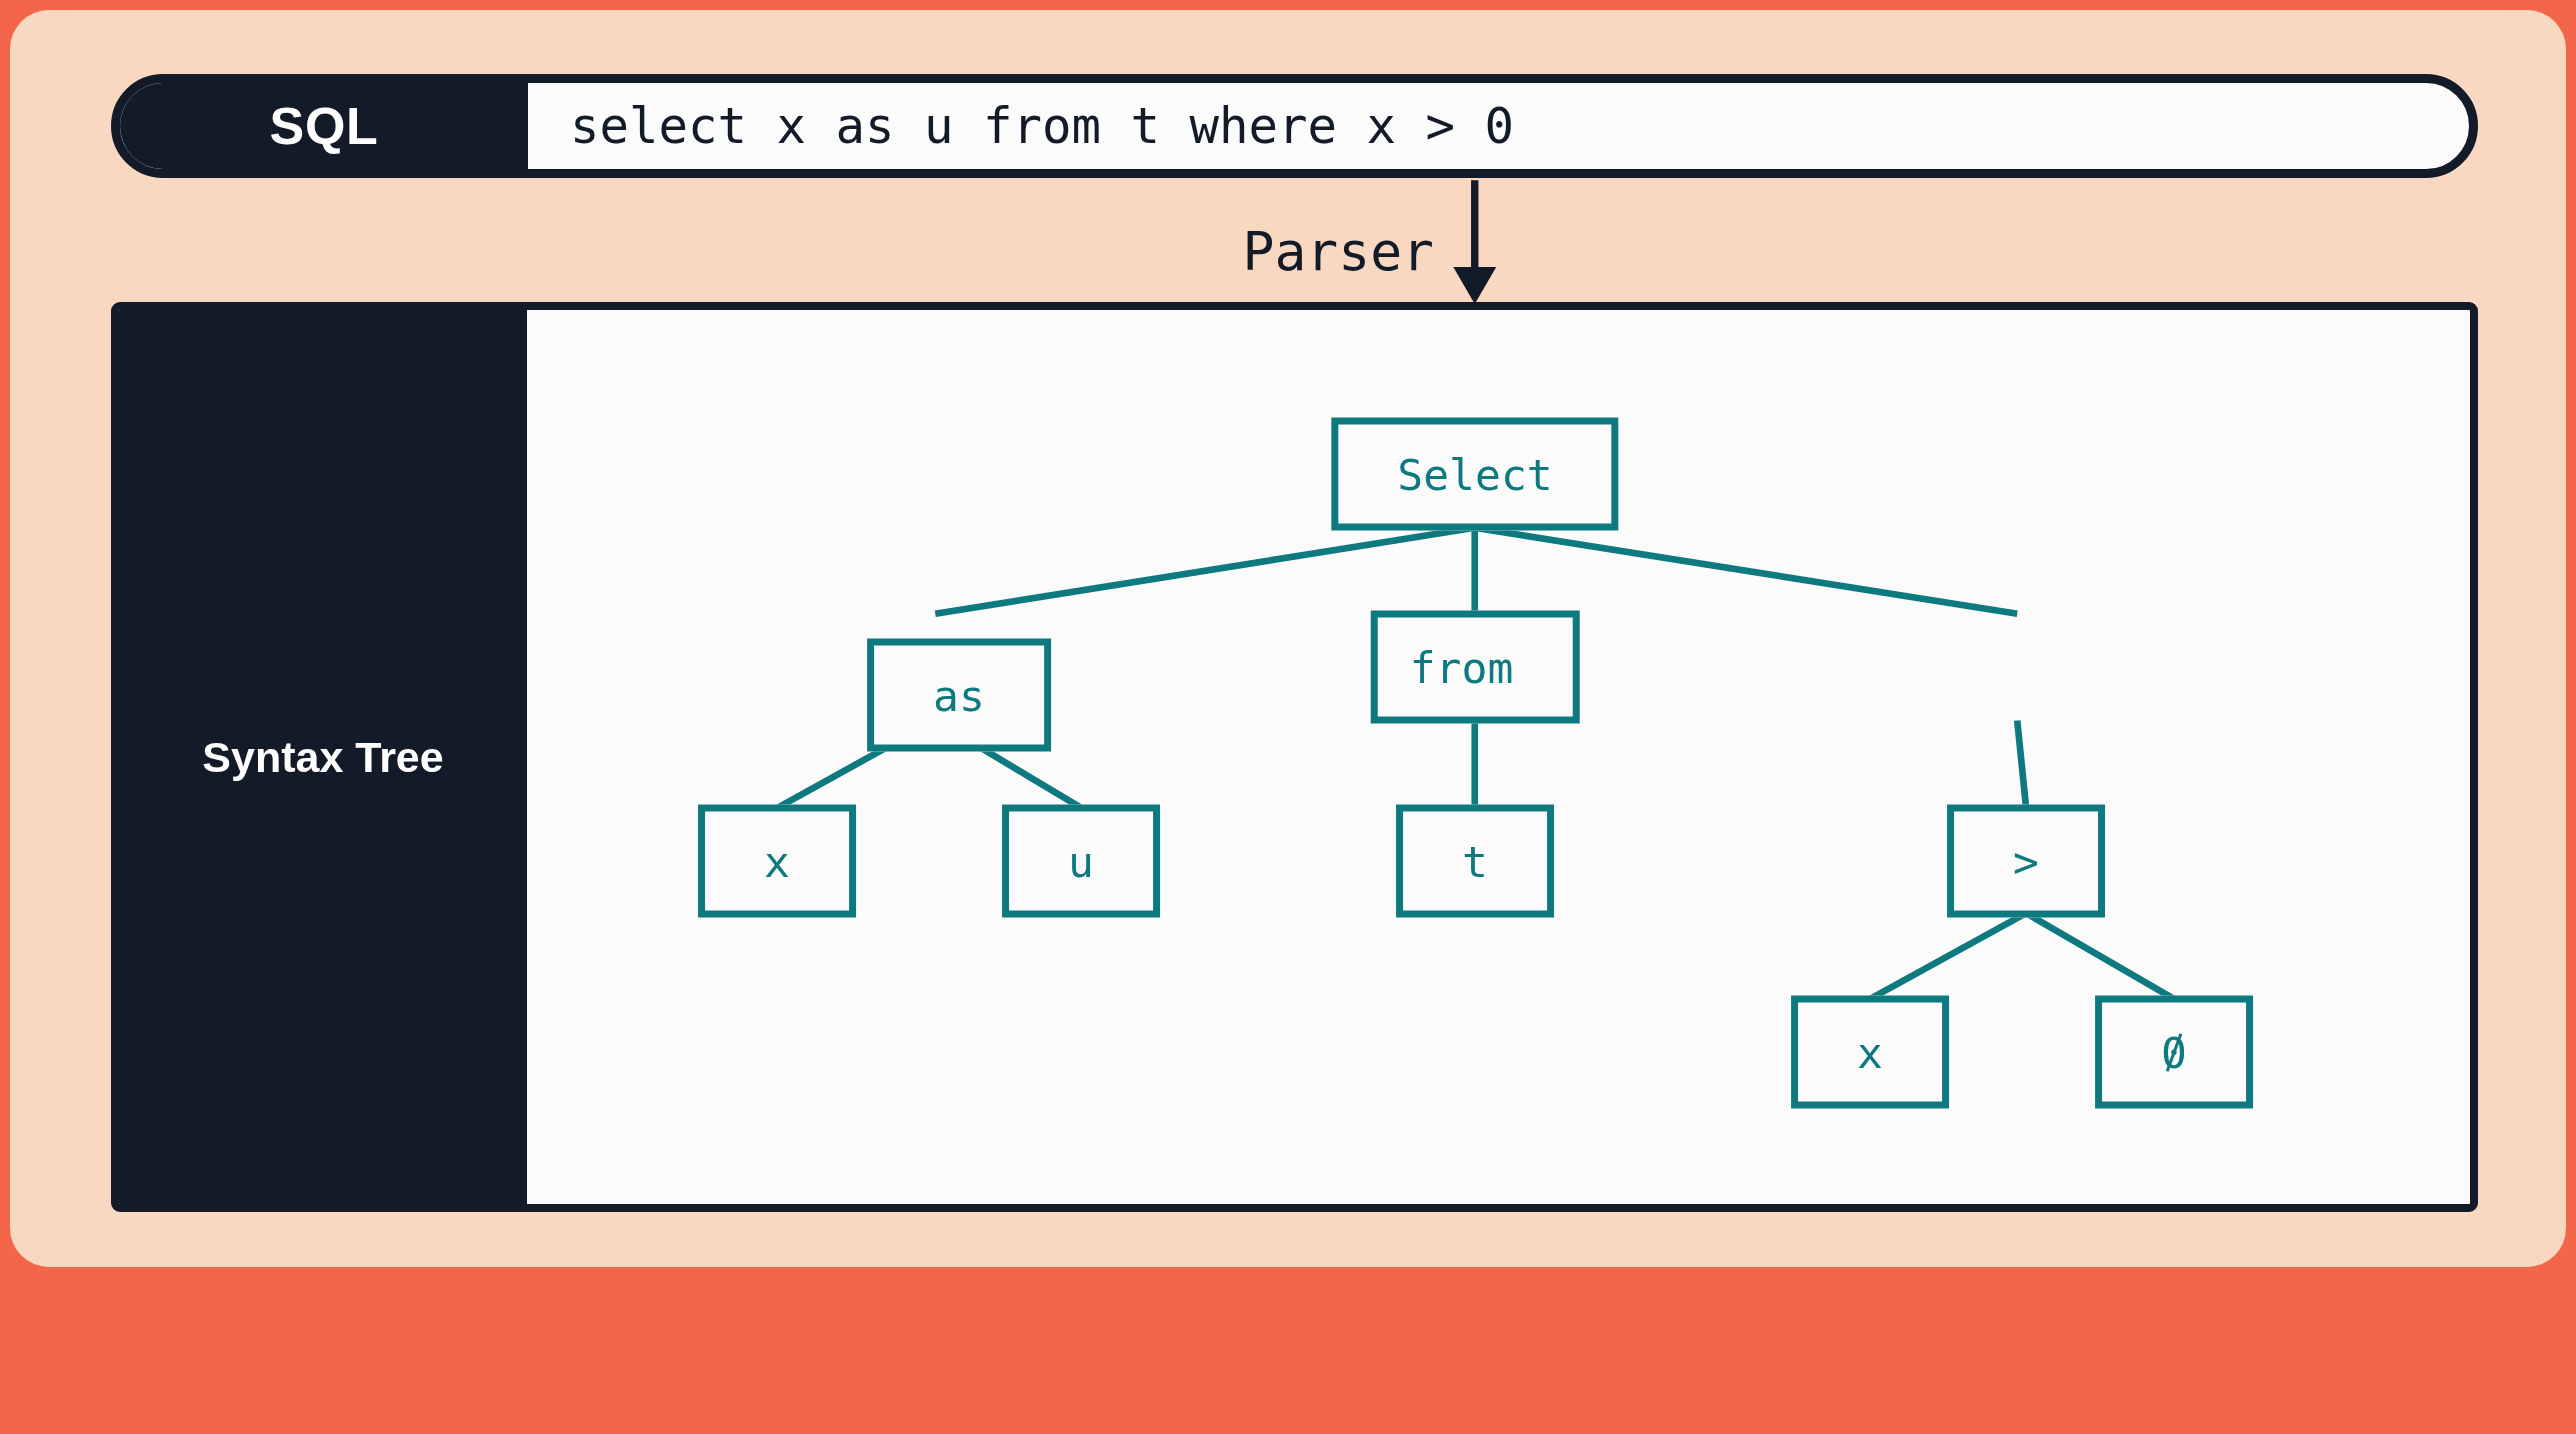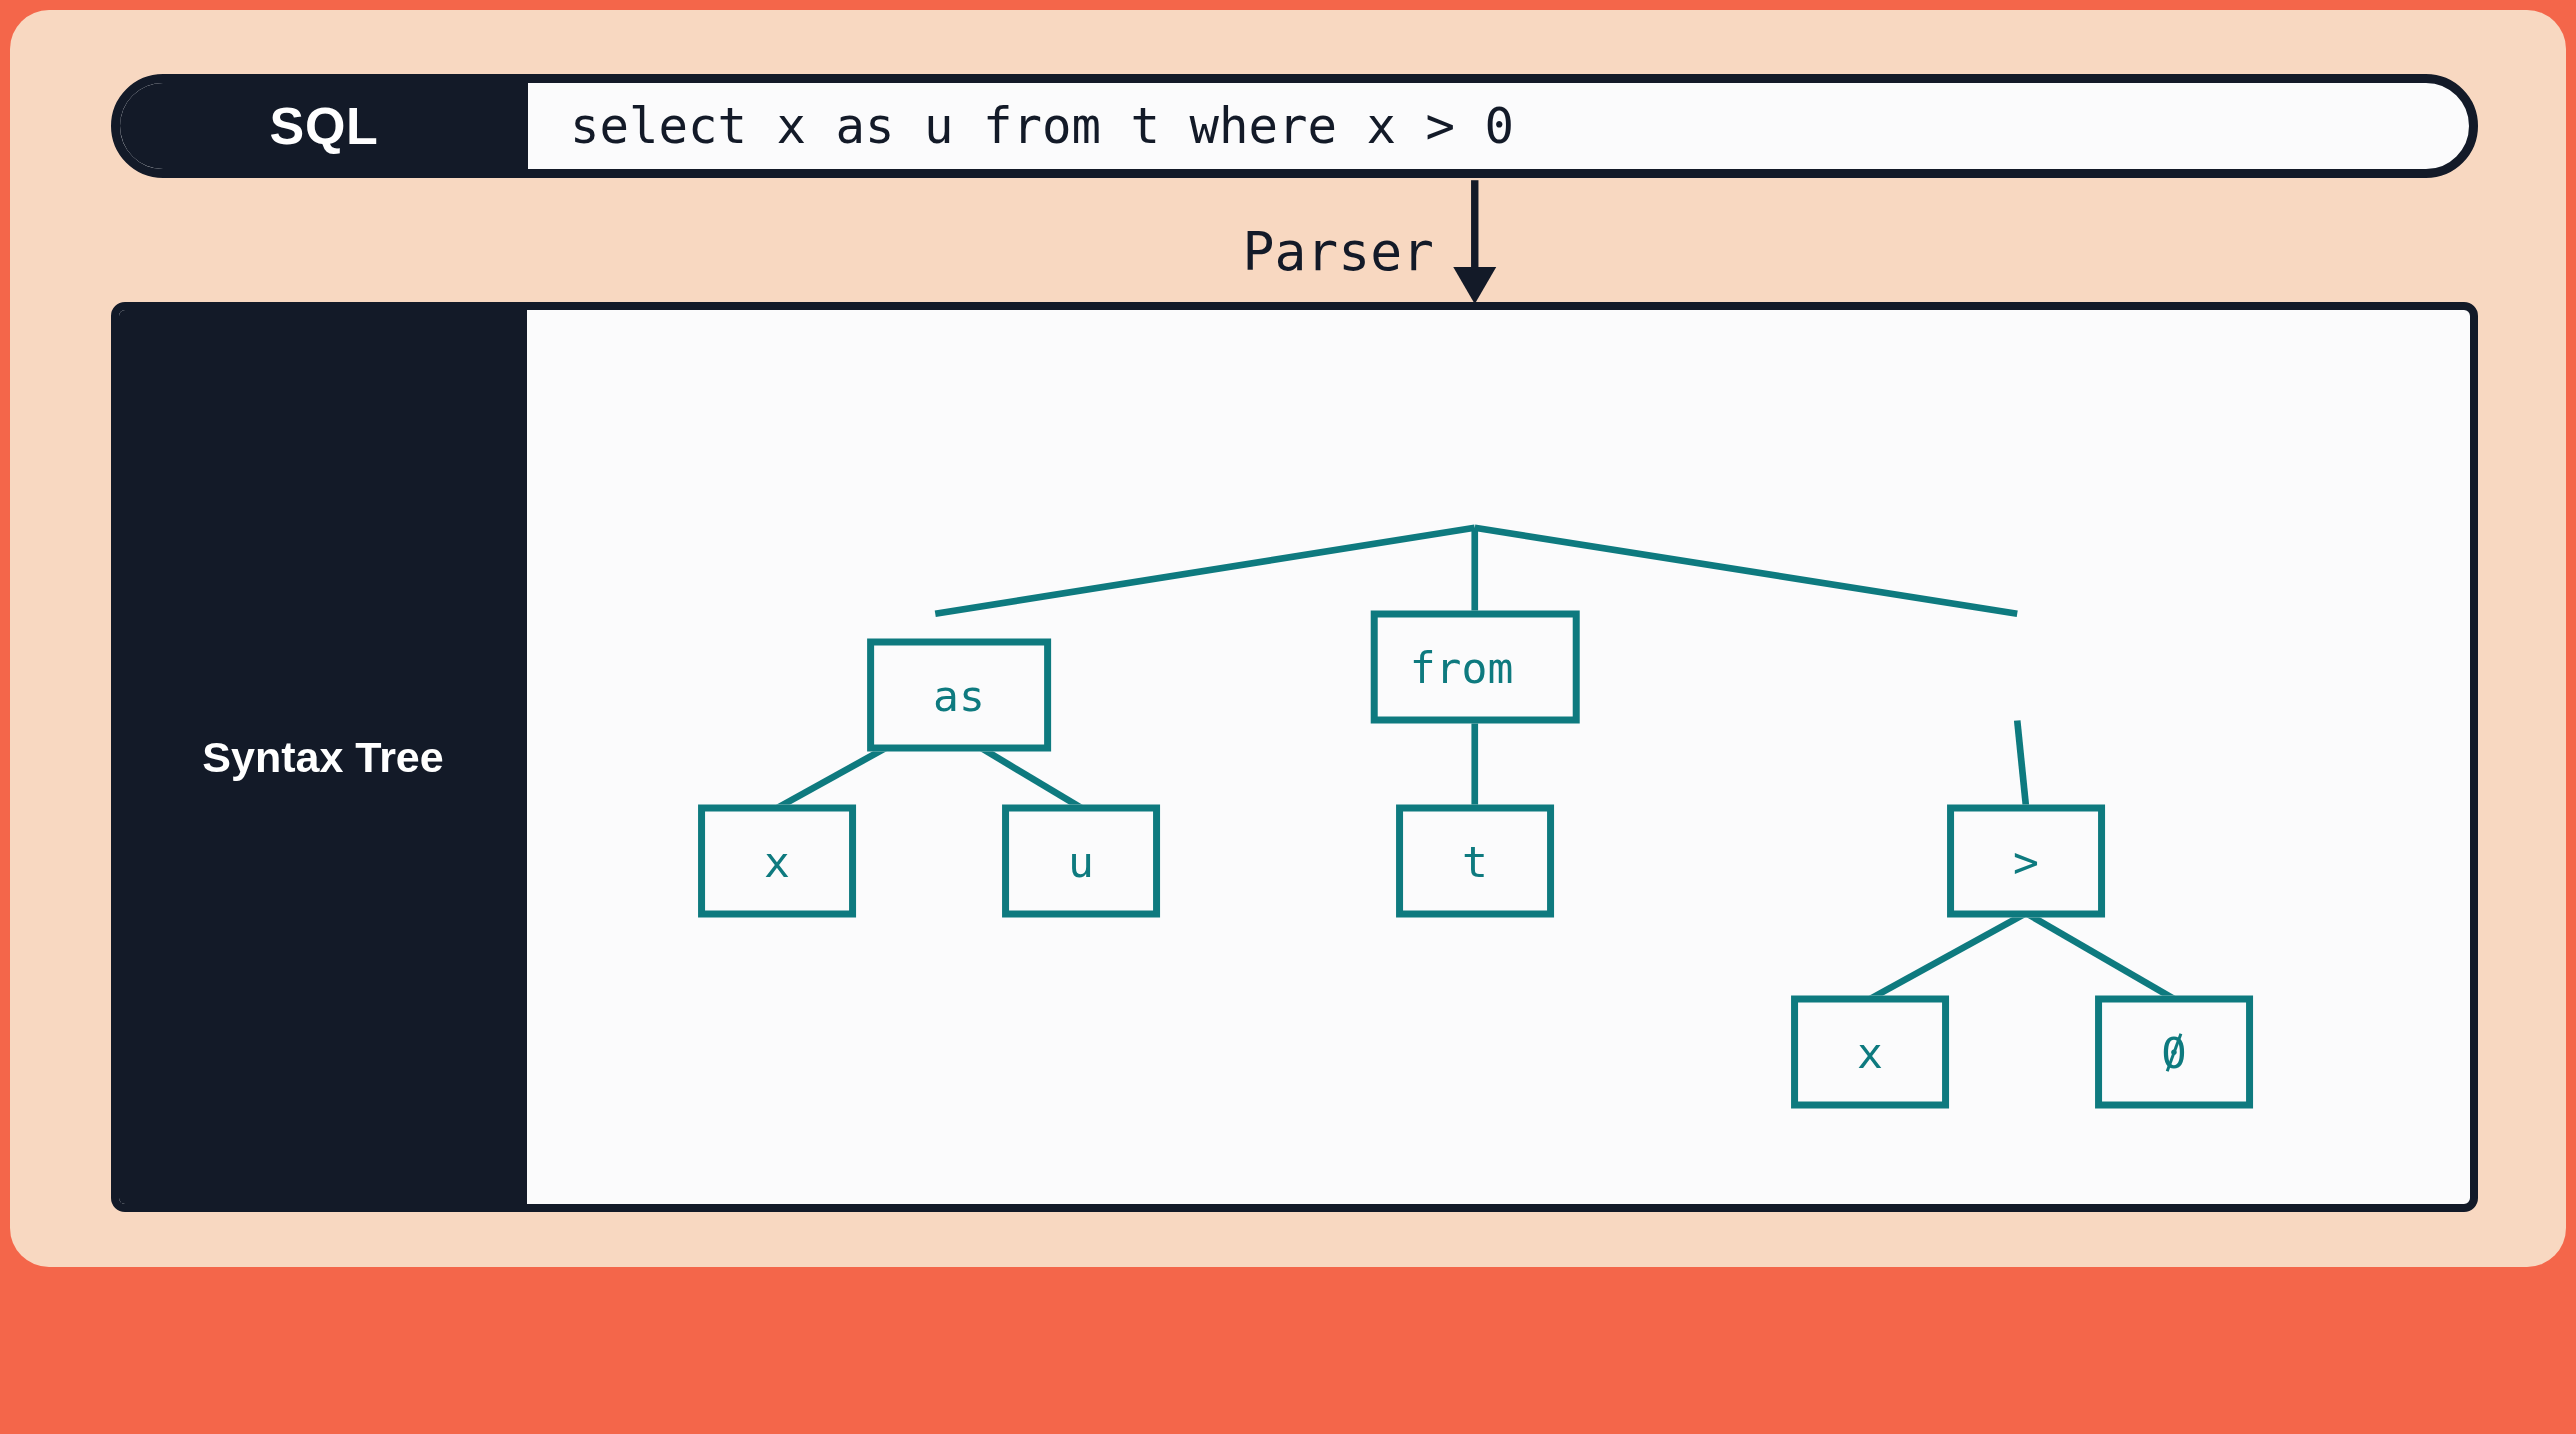--- a/index.html
+++ b/index.html
@@ -54,21 +54,21 @@
     font-family:"DejaVu Sans Mono",monospace;
     font-size:53px;color:var(--navy);
     z-index:2;
   }
 
   
   .tree-box{
     position:absolute;left:111px;top:302px;right:98px;height:910px;
     background:var(--paper);
     border:8.2px solid var(--navy);
-    border-radius:14px;
+    border-radius:9px;
     overflow:hidden;
     display:flex;align-items:stretch;
     z-index:1;
   }
   .tree-label-panel{
     flex:0 0 408px;
     background:var(--navy);
     display:flex;align-items:center;justify-content:center;
   }
   .tree-label-text{
@@ -141,20 +141,23 @@
       <line x1="1262" y1="972" x2="1049" y2="1090"></line>
       <line x1="1262" y1="972" x2="1459" y2="1090"></line>
       <line x1="1990" y1="972" x2="1990" y2="1090"></line>
       <line x1="2722" y1="972" x2="2734" y2="1090"></line>
       <line x1="2734" y1="1232" x2="2523" y2="1348"></line>
       <line x1="2734" y1="1232" x2="2934" y2="1348"></line>
     </g>
   </svg>
 
   <div class="tree-layer">
+    <div class="node" style="left:1475px;top:474px;">
+        <span class="glyph">Select</span>
+      </div>
     <div class="node" style="left:935px;top:695px;margin-left:24px;">
         <span class="glyph">as</span>
       </div>
     <div class="node" style="left:1475px;top:667px;padding-left:32px;">
         <span class="glyph">from</span>
       </div>
     <div class="node" style="left:777px;top:861px;">
         <span class="glyph">x</span>
       </div>
     <div class="node" style="left:1081px;top:861px;">

